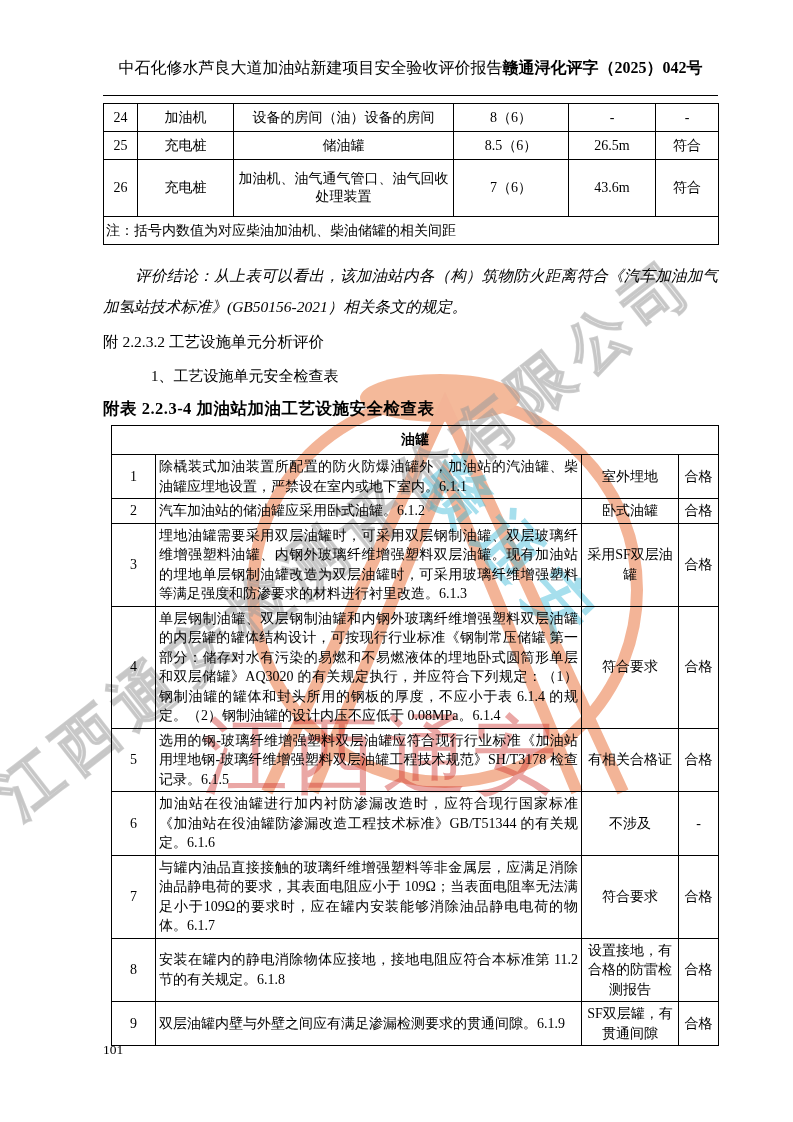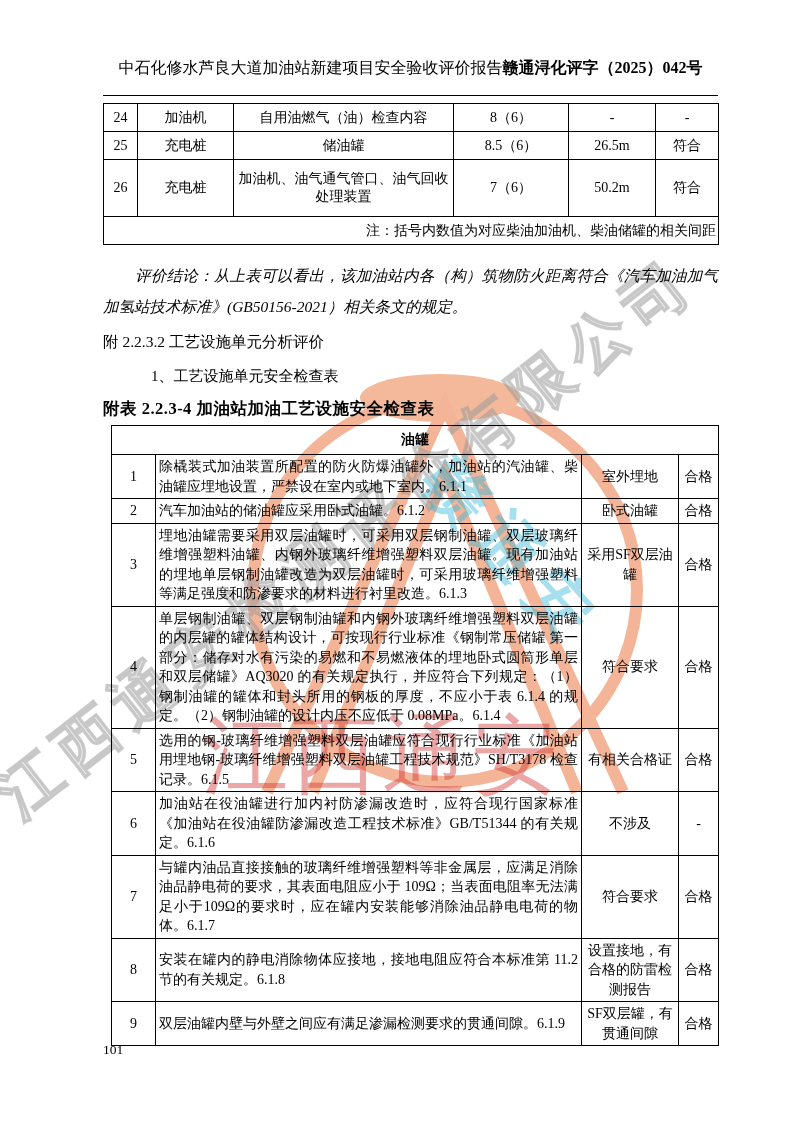--- a/index.html
+++ b/index.html
@@ -18,21 +18,21 @@
   .doc-header{display:flex;justify-content:center;align-items:flex-end;
     border-bottom:1px solid #000;padding-bottom:16px;font-size:16px;}
   .doc-header .right{font-weight:bold;}
 
   
   table{border-collapse:collapse;table-layout:fixed;}
   .t1{width:615px;margin-top:7px;font-size:14px;padding-left:24px;}
   .t1 td{border:1px solid #000;text-align:center;vertical-align:middle;padding:1px 2px;line-height:18px;}
   .t1 tbody.rows tr:nth-child(1) td,.t1 tbody.rows tr:nth-child(2) td{height:25px;}
   .t1 tbody.rows tr:nth-child(3) td{height:54px;}
-  .t1 .note-row td{height:25px;text-align:right;}
+  .t1 .note-row td{height:25px;text-align:left;}
 
   
   .conclusion{margin:15px 0 0;font-size:15.5px;line-height:31px;text-indent:32px;text-align:justify;font-style:italic;}
   .section-heading{margin:5px 0 6px;font-size:15.5px;line-height:29px;}
   .list-item{margin:2px 0 0 48px;font-size:15px;line-height:29px;}
   .table-title{margin:7px 0 5px;text-align:left;font-weight:bold;font-size:16.5px;letter-spacing:.5px;}
 
   
   .t2{width:607px;margin-left:8px;font-size:14px;}
   .t2 th,.t2 td{border:1px solid #000;padding:2px 3px;line-height:19.5px;vertical-align:middle;}
@@ -76,39 +76,39 @@
           <col style="width:96px">
           <col style="width:220px">
         <col style="width:115px">
           <col style="width:87px">
           <col style="width:63px">
       </colgroup>
       <tbody class="rows">
           <tr>
             <td class="c-no">24</td>
             <td class="c-equipment">加油机</td>
-            <td class="c-target">自用油燃气（油）检查内容</td>
+            <td class="c-target">设备的房间（油）设备的房间</td>
             <td class="c-standard">8（6）</td>
             <td class="c-actual">-</td>
             <td class="c-result">-</td>
           </tr>
           <tr>
             <td class="c-no">25</td>
             <td class="c-equipment">充电桩</td>
             <td class="c-target">储油罐</td>
             <td class="c-standard">8.5（6）</td>
             <td class="c-actual">26.5m</td>
             <td class="c-result">符合</td>
           </tr>
           <tr>
             <td class="c-no">26</td>
             <td class="c-equipment">充电桩</td>
             <td class="c-target">加油机、油气通气管口、油气回收处理装置</td>
             <td class="c-standard">7（6）</td>
-            <td class="c-actual">50.2m</td>
+            <td class="c-actual">43.6m</td>
             <td class="c-result">符合</td>
           </tr>
         </tbody>
       <tbody>
         <tr class="note-row">
           <td colspan="6">注：括号内数值为对应柴油加油机、柴油储罐的相关间距</td>
         </tr>
       </tbody>
     </table>
 

